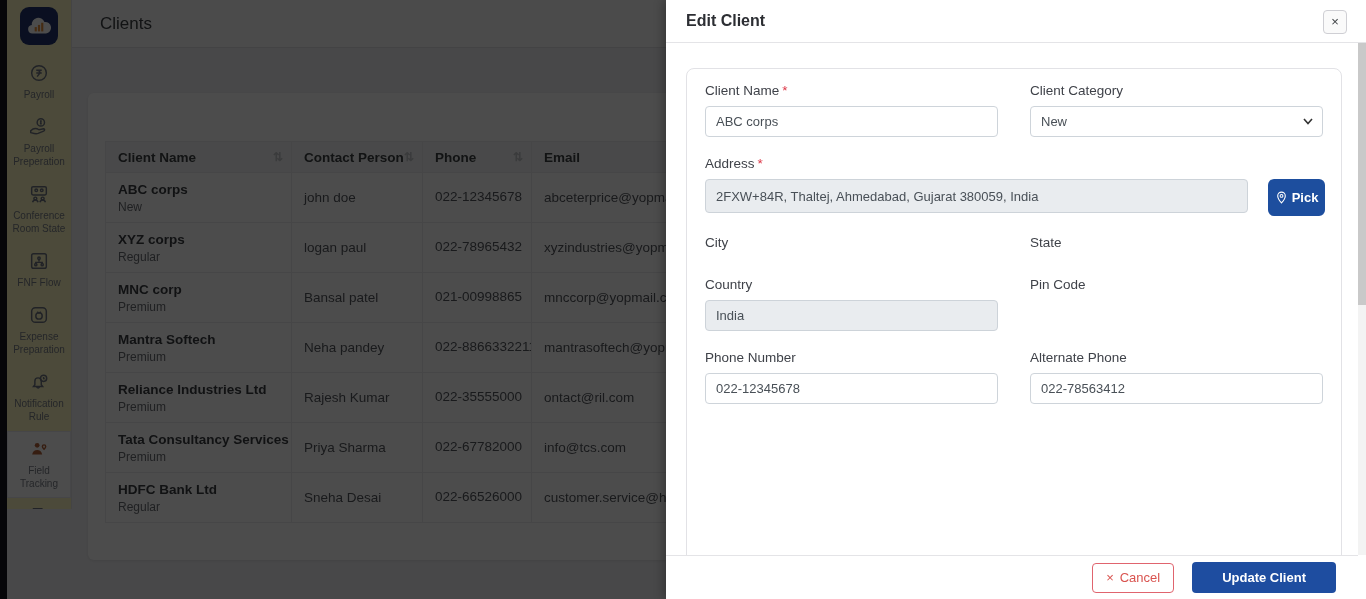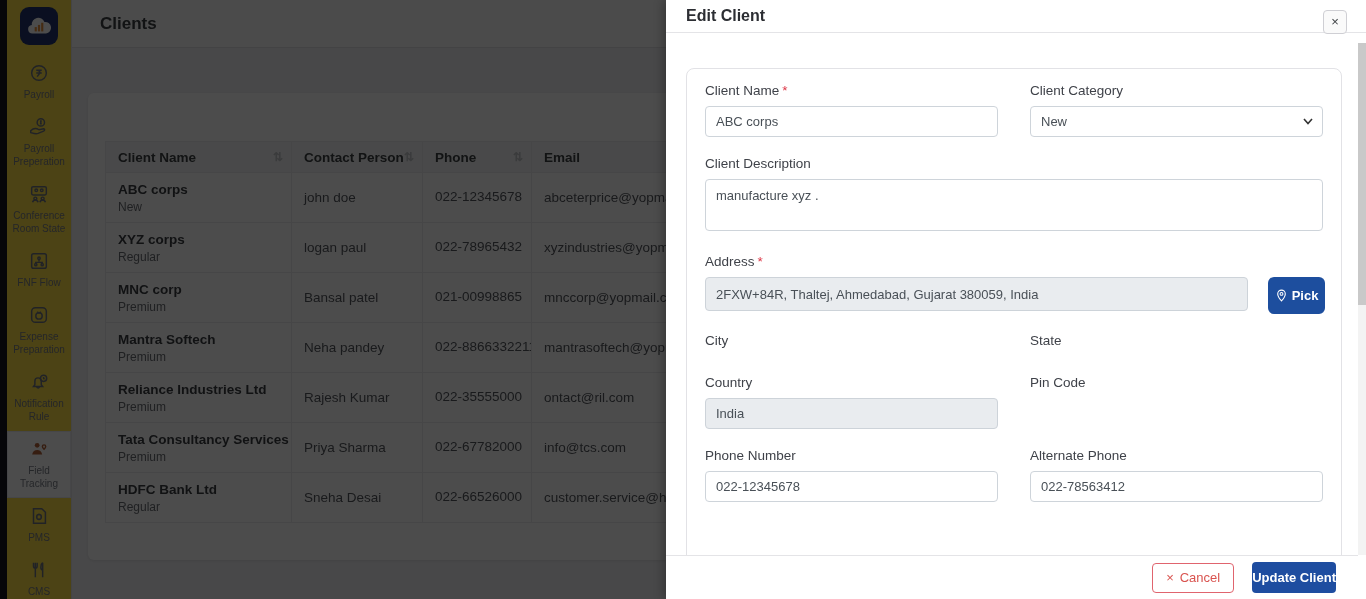--- a/index.html
+++ b/index.html
@@ -5,35 +5,35 @@
   * { box-sizing: border-box; margin: 0; padding: 0; }
   html,body { width:1366px; height:599px; overflow:hidden;
     font-family:"Liberation Sans", sans-serif; background:#f1f1f4; }
   .page { position:relative; width:1366px; height:599px; overflow:hidden; }
 
   
   .base { position:absolute; inset:0; background:#f1f1f4; }
 
   .rail { position:absolute; left:0; top:0; width:7px; height:599px; background:#15151f; }
 
-  .sidebar { position:absolute; left:7px; top:0; width:65px; height:599px;
-    background:#fde047; border-right:1px solid #e3e3e6; overflow:hidden; }
+  .sidebar { position:absolute; left:7px; top:0; width:65px; height:509px;
+    background:#fef9c3; border-right:1px solid #e3e3e6; overflow:hidden; }
   .logo-tile { width:38px; height:38px; margin:7px auto 10px auto; background:#23356e;
     border-radius:9px; display:flex; align-items:center; justify-content:center; }
   .side-item { display:flex; flex-direction:column; align-items:center; text-align:center;
     padding:7px 2px 8px 2px; cursor:pointer; }
   .side-item .lbl { font-size:10px; color:#7b7f88; line-height:1.3; margin-top:4px; }
   .side-item svg { stroke:#6e7480; }
   .side-item.active { background:#ffffff; box-shadow:0 0 0 1px #ececf0 inset;align-items:center; }
   .side-item.active svg { stroke:#b4633a; }
   .side-item.active .person-fill { fill:#b4633a; }
 
   .topbar { position:absolute; left:72px; top:0; width:1294px; height:48px;
     background:#fbfbfc; border-bottom:1px solid #e2e2e5; display:flex; align-items:center; }
-  .page-title { font-size:17px; font-weight:700; color:#3c4043; margin-left:28px; }
+  .page-title { font-size:17px; font-weight:400; color:#3c4043; margin-left:28px; }
 
   .card { position:absolute; left:88px; top:93px; width:1262px; height:467px;
     background:#ffffff; border-radius:6px; box-shadow:0 1px 3px rgba(0,0,0,.08); }
 
   table.clients { position:absolute; left:17px; top:48px; border-collapse:collapse;
     table-layout:fixed; width:1228px; }
   table.clients th, table.clients td { border:1px solid #ececee; text-align:left; }
   table.clients th { background:#f5f6f7; height:31px; padding:0 12px;
     font-size:13.5px; font-weight:700; color:#3c4043; position:relative; }
   table.clients td { height:50px; padding:6px 12px; font-size:13.5px; color:#55585e;
@@ -44,21 +44,21 @@
   .cname { font-weight:700; color:#3a3d42; font-size:13.5px; }
   .ccat  { font-weight:400; color:#6a6d73; font-size:12px; margin-top:3px; }
   .sort-ic { position:absolute; right:8px; top:8px; font-size:12px; color:#c3c5c9; }
 
   
   .overlay { position:absolute; inset:0; background:rgba(0,0,0,0.70); }
 
   
   .modal { position:absolute; left:666px; top:0; width:700px; height:599px;
     background:#ffffff; box-shadow:-2px 0 10px rgba(0,0,0,.3); }
-  .modal-header { position:absolute; left:0; top:0; width:100%; height:33px;
+  .modal-header { position:absolute; left:0; top:0; width:100%; height:43px;
     border-bottom:1px solid #e4e4e7; display:flex; align-items:center; }
   .modal-title { font-size:16px; font-weight:700; color:#2c2e33; margin-left:20px; }
   .close-btn { position:absolute; right:19px; top:10px; width:24px; height:24px;
     border:1px solid #cfcfd4; border-radius:4px; background:#fafafa; color:#3c4043;
     font-size:13px; line-height:22px; text-align:center; cursor:pointer; }
 
   .modal-body { position:absolute; left:0; top:43px; width:692px; height:512px; overflow:hidden; }
   .form-panel { position:absolute; left:20px; top:25px; width:656px; height:640px;
     border:1px solid #e2e2e6; border-radius:8px; padding:14px 18px 18px 18px; }
 
@@ -81,21 +81,21 @@
     color:#fff; font-size:13px; font-weight:700; cursor:pointer;
     display:flex; align-items:center; justify-content:center; gap:4px;
     font-family:"Liberation Sans", sans-serif; }
 
   .modal-footer { position:absolute; left:0; bottom:0; width:692px; height:44px;
     background:#fff; border-top:1px solid #e4e4e7; display:flex; align-items:center;
     justify-content:flex-end; gap:18px; padding-right:22px; }
   .cancel-btn { height:30px; padding:0 13px; background:#fff; border:1px solid #e0646e;
     border-radius:4px; color:#d9534f; font-size:13px; cursor:pointer;
     display:flex; align-items:center; gap:6px; font-family:"Liberation Sans", sans-serif; }
-  .update-btn { height:31px; padding:0 0; background:#1e4da0; border:none;
+  .update-btn { height:31px; padding:0 30px; background:#1e4da0; border:none;
     border-radius:4px; color:#fff; font-size:13px; font-weight:700; cursor:pointer;
     font-family:"Liberation Sans", sans-serif; }
 
   .m-scroll-track { position:absolute; right:0; top:43px; width:8px; height:512px; background:#f3f3f3; }
   .m-scroll-thumb { position:absolute; right:0; top:0; width:8px; height:262px; background:#c9c9c9; }
 </style>
 </head>
 <body>
 
 <div class="page">
@@ -330,26 +330,20 @@
               <select class="tin">
                 <option>New</option>
               </select>
               <svg class="sel-chev" width="12" height="12" viewBox="0 0 12 12">
                 <polyline points="2,4 6,8.5 10,4" fill="none" stroke="#333" stroke-width="1.6"></polyline>
               </svg>
             </div>
           </div>
         </div>
 
-        <div class="frow">
-          <div class="fcol-full">
-            <div class="flabel">Client Description</div>
-            <textarea class="tin" style="">manufacture xyz .</textarea>
-          </div>
-        </div>
 
         <div class="frow">
           <div class="fcol-full">
             <div class="flabel">
               <span>Address</span><span class="req">*</span>
             </div>
             <div class="addr-row">
               <input class="tin ro addr-in" readonly="" value="2FXW+84R, Thaltej, Ahmedabad, Gujarat 380059, India" style="">
               <button class="pick-btn">
                 <svg width="13" height="13" viewBox="0 0 24 24">

